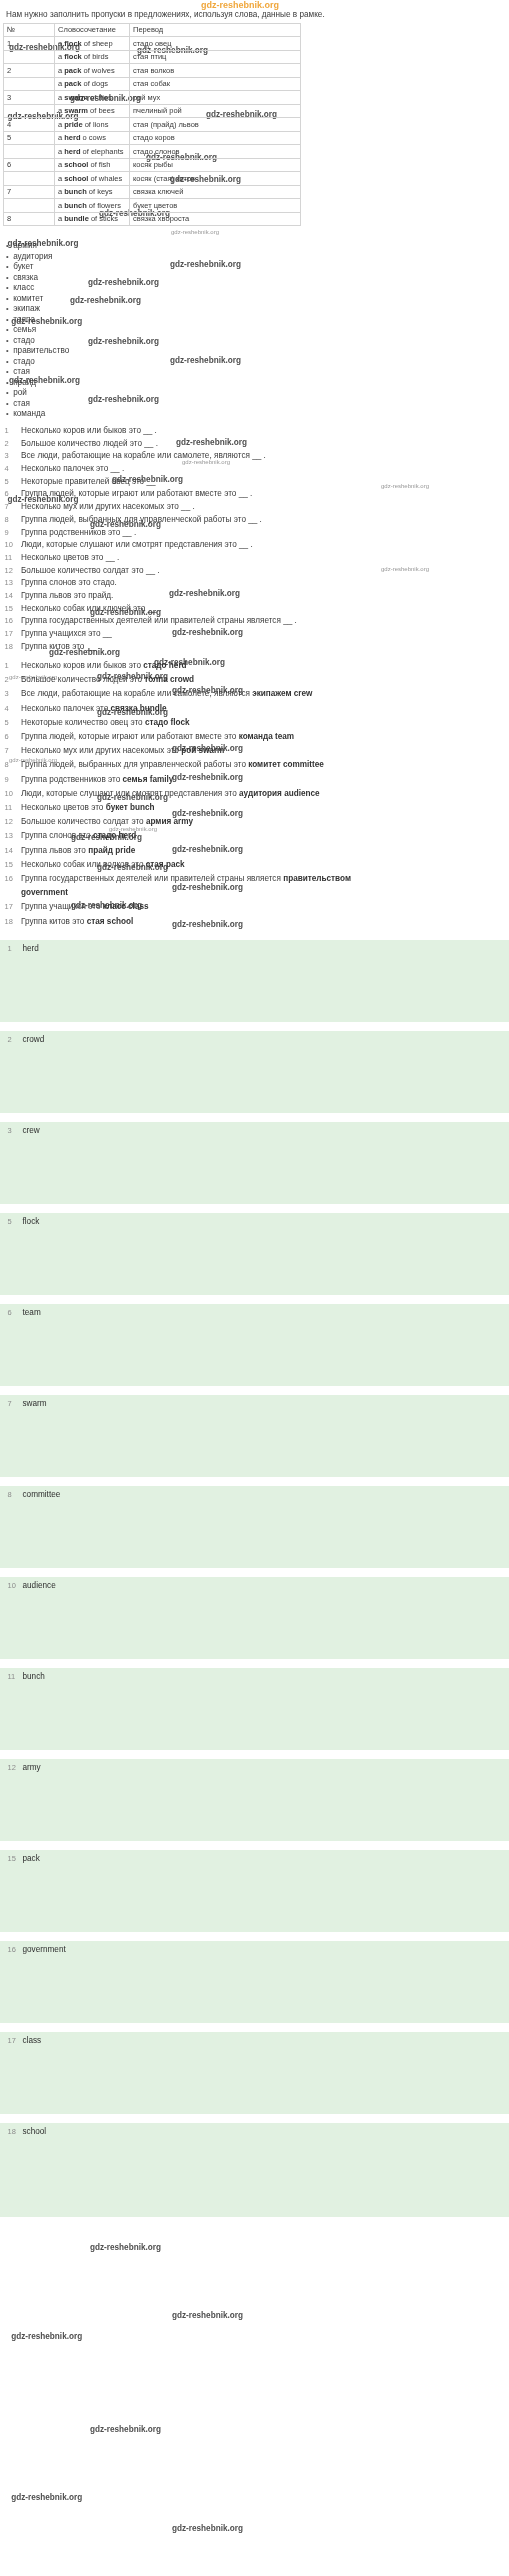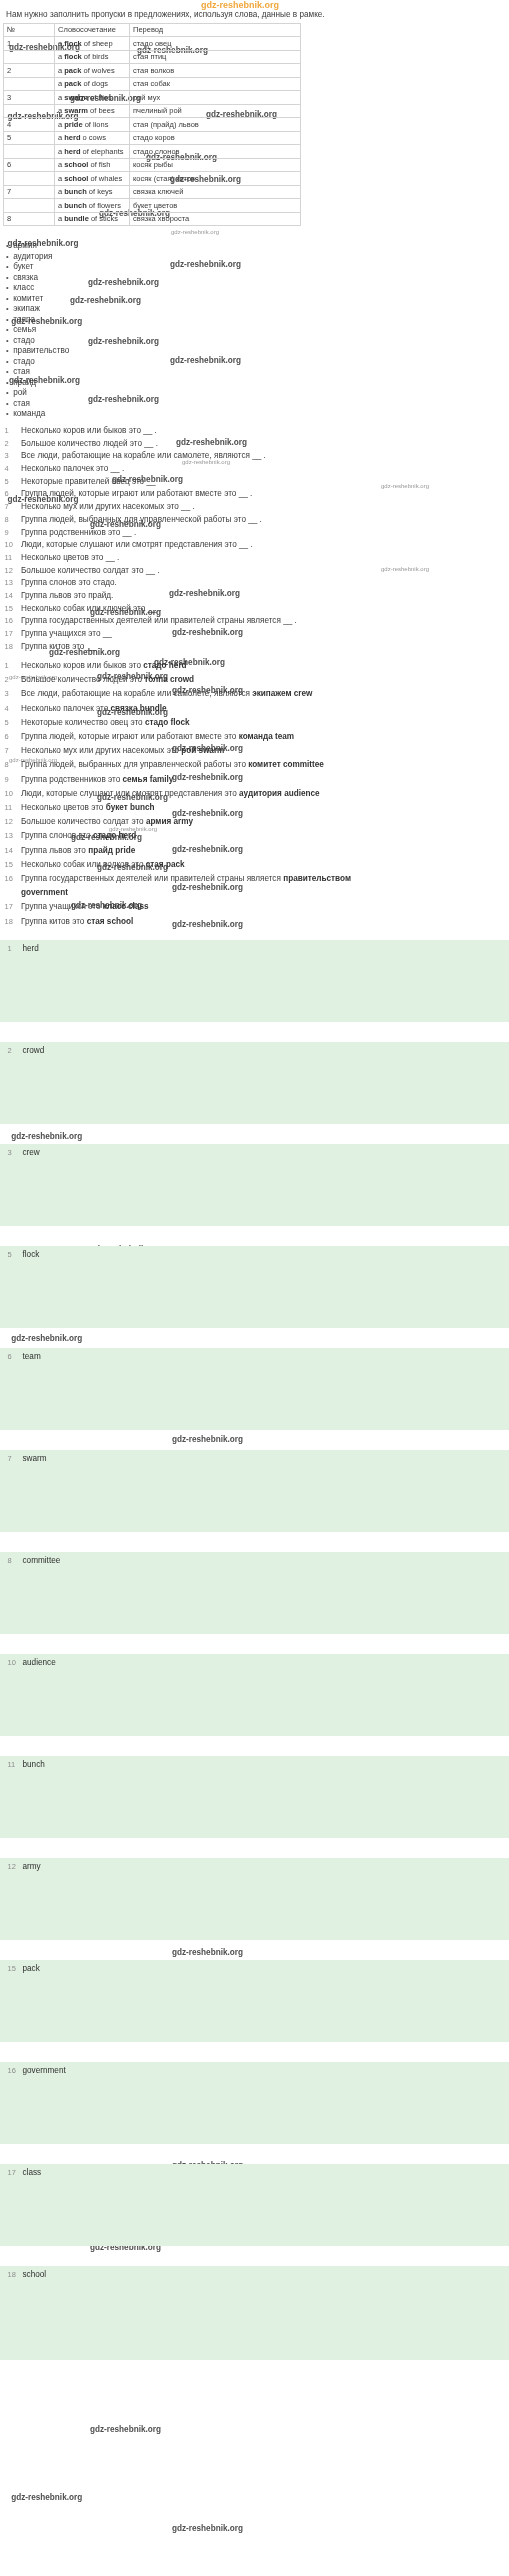--- a/index.html
+++ b/index.html
@@ -20,21 +20,21 @@
   ol.qlist,ol.alist{position:absolute;left:4.5px;width:367px;list-style:none;font-size:8.2px}
   ol.qlist{top:425px}
   ol.alist{top:659px}
   .qlist li,.alist li{display:flex}
   .qlist li{height:12.7px;line-height:12.7px}
   .alist li{line-height:14.2px;min-height:14.2px}
   .n{flex:0 0 16.5px;color:#8c8c8c;font-size:7.5px}
   .t{flex:1}
   .t b{font-weight:bold;color:#333}
   .finals{position:absolute;top:940px;left:0;width:510px}
-  .fin{height:82px;margin-bottom:20px;background:#e1f1e1;padding:3.7px 0 0 7.5px;font-size:8.2px}
+  .fin{height:82px;margin-bottom:9px;background:#e1f1e1;padding:3.7px 0 0 7.5px;font-size:8.2px}
   .fin:last-child{height:94px;margin-bottom:0}
   .fin .n{display:inline-block;width:15px;color:#8c8c8c;font-size:7.5px}
   .fin .w{color:#2f2f2f}
 </style>
 </head>
 <body>
 
 <div class="page">
 
   <span class="wm o" style="left:201px;top:0">gdz-reshebnik.org</span>

